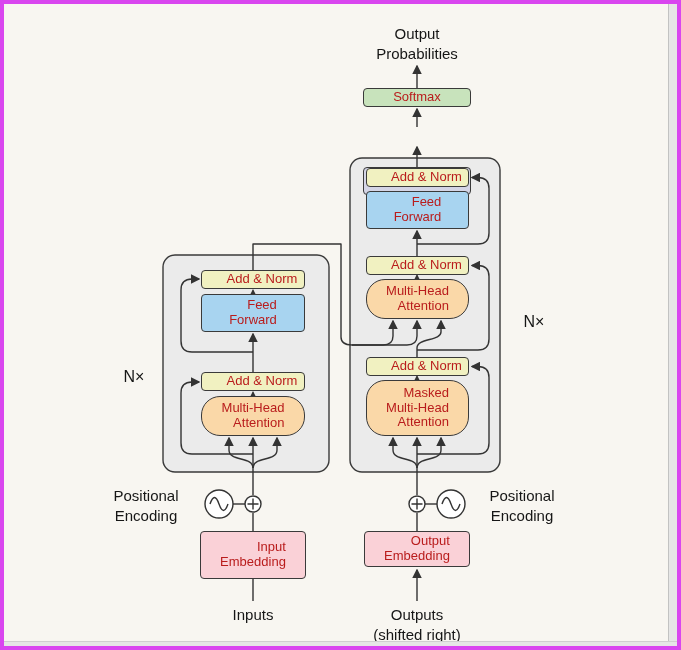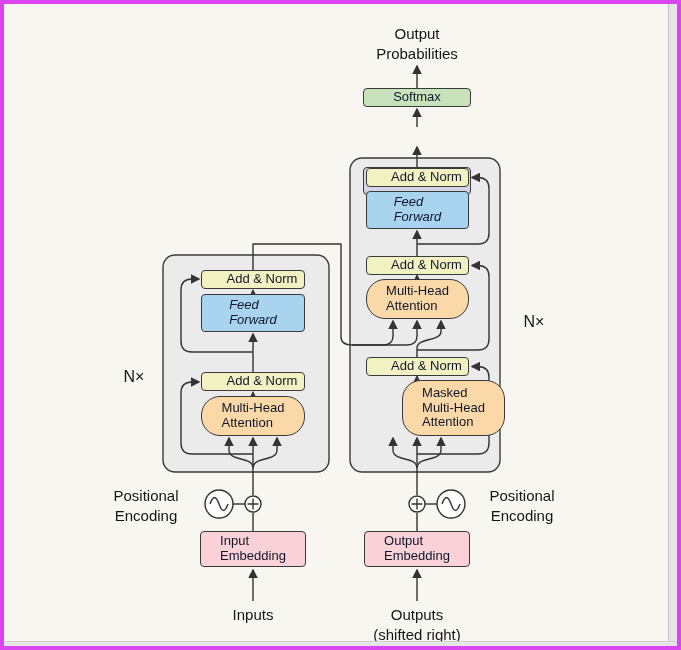--- a/index.html
+++ b/index.html
@@ -13,30 +13,30 @@
     overflow: hidden;
   }
   #wires { position: absolute; left: 0; top: 0; }
   .stack { fill: var(--stack-background, #ebebeb); stroke: #3a3a3a; stroke-width: 1.4; }
   .flow  { fill: none; stroke: var(--line, #333); stroke-width: 1.4; stroke-linejoin: round; }
   .sym     { fill: #ffffff; stroke: var(--line, #333); stroke-width: 1.4; }
   .symline { fill: none; stroke: var(--line, #333); stroke-width: 1.4; }
   .box {
     position: absolute;
     display: flex; align-items: center; justify-content: center;
-    text-align: left;
+    text-align: right;
     border: 1.3px solid #3a3a3a;
     border-radius: 4px;
-    font-size: 13px; line-height: 1.12; color: #0f172a;
+    font-size: 13px; line-height: 1.12; color: #b91c1c;
     white-space: pre-line;
   }
   .bg-softmax   { background: var(--softmax, #c8e3bc); }
   .bg-linear    { background: var(--linear, #d4d5e6); }
   .bg-addnorm   { background: var(--add-norm, #f1f1c1); padding-left: 18px; }
-  .bg-ff        { background: var(--feed-forward, #a8d4f0); font-style: italic; }
+  .bg-ff        { background: var(--feed-forward, #a8d4f0); }
   .bg-attn      { background: var(--attention, #fad8a8); border-radius: 19px; }
   .bg-embed     { background: var(--embedding, #fad1d7); }
   .lbl {
     position: absolute;
     text-align: center;
     font-size: 15px; line-height: 1.3; color: #161616;
     white-space: pre-line;
   }
   .lbl-n { font-size: 16px; }
   .edge-right  { position: absolute; top: 0; right: 0; width: 9px; height: 100%; background: var(--edge-strip, #e6e6e6); border-left: 1px solid #c2c2c2; }
@@ -108,40 +108,40 @@
   <div class="box bg-softmax" style="left:359px; top:84px; width:108px; height:19px;">Softmax</div>
   <div class="box bg-linear" style="left:359px; top:123px; width:108px; height:28px;margin-top:40px;">Linear</div>
 
   <div class="box bg-addnorm" style="left:362px; top:164px; width:103px; height:19px;">Add &amp; Norm</div>
   <div class="box bg-ff" style="left:362px; top:187px; width:103px; height:38px;">Feed
 Forward</div>
   <div class="box bg-addnorm" style="left:362px; top:252px; width:103px; height:19px;">Add &amp; Norm</div>
   <div class="box bg-attn" style="left:362px; top:275px; width:103px; height:40px;">Multi-Head
 Attention</div>
   <div class="box bg-addnorm" style="left:362px; top:353px; width:103px; height:19px;">Add &amp; Norm</div>
-  <div class="box bg-attn" style="left:362px; top:376px; width:103px; height:56px;margin-left:36px;">Masked
+  <div class="box bg-attn" style="left:362px; top:376px; width:103px; height:56px;">Masked
 Multi-Head
 Attention</div>
 
   <div class="box bg-addnorm" style="left:197px; top:266px; width:104px; height:19px;">Add &amp; Norm</div>
   <div class="box bg-ff" style="left:197px; top:290px; width:104px; height:38px;">Feed
 Forward</div>
   <div class="box bg-addnorm" style="left:197px; top:368px; width:104px; height:19px;">Add &amp; Norm</div>
   <div class="box bg-attn" style="left:197px; top:392px; width:104px; height:40px;">Multi-Head
 Attention</div>
 
   <div class="lbl lbl-n" style="left:108px; top:363px; width:44px;">N×</div>
   <div class="lbl lbl-n" style="left:506px; top:308px; width:48px;">N×</div>
 
   <div class="lbl" style="left:92px; top:482px; width:100px;">Positional
 Encoding</div>
   <div class="lbl" style="left:468px; top:482px; width:100px;">Positional
 Encoding</div>
 
-  <div class="box bg-embed" style="left:196px; top:527px; width:106px; height:36px;">Input
+  <div class="box bg-embed" style="left:196px; top:527px; width:106px; height:48px;">Input
 Embedding</div>
   <div class="box bg-embed" style="left:360px; top:527px; width:106px; height:36px;">Output
 Embedding</div>
 
   <div class="lbl" style="left:338px; top:601px; width:150px;">Outputs
 (shifted right)</div>
   <div class="lbl" style="left:199px; top:601px; width:100px;">Inputs</div>
 
   <div class="edge-right"></div>
   <div class="edge-bottom"></div>

